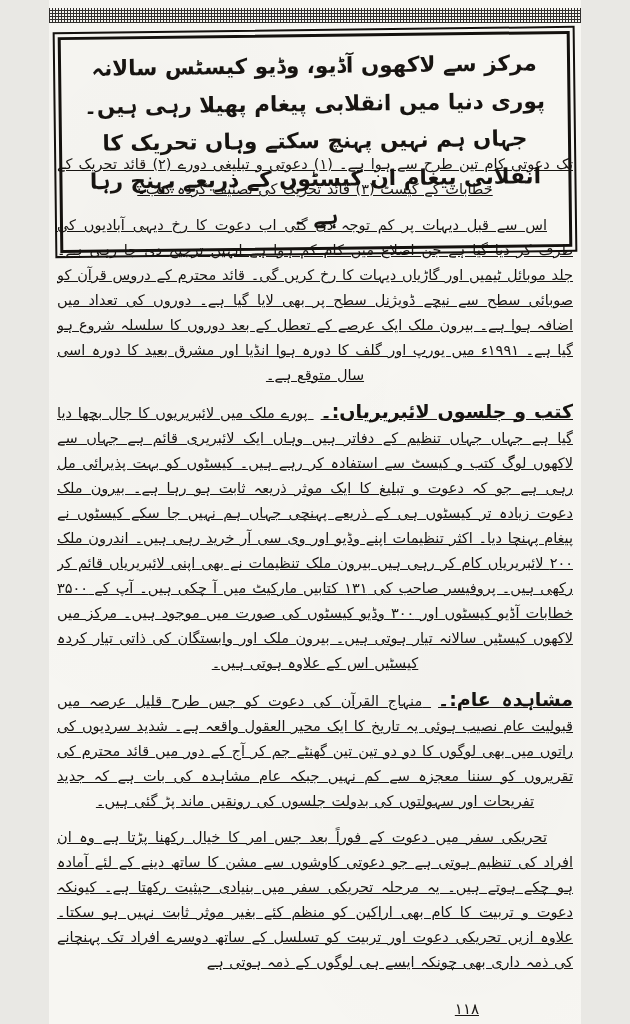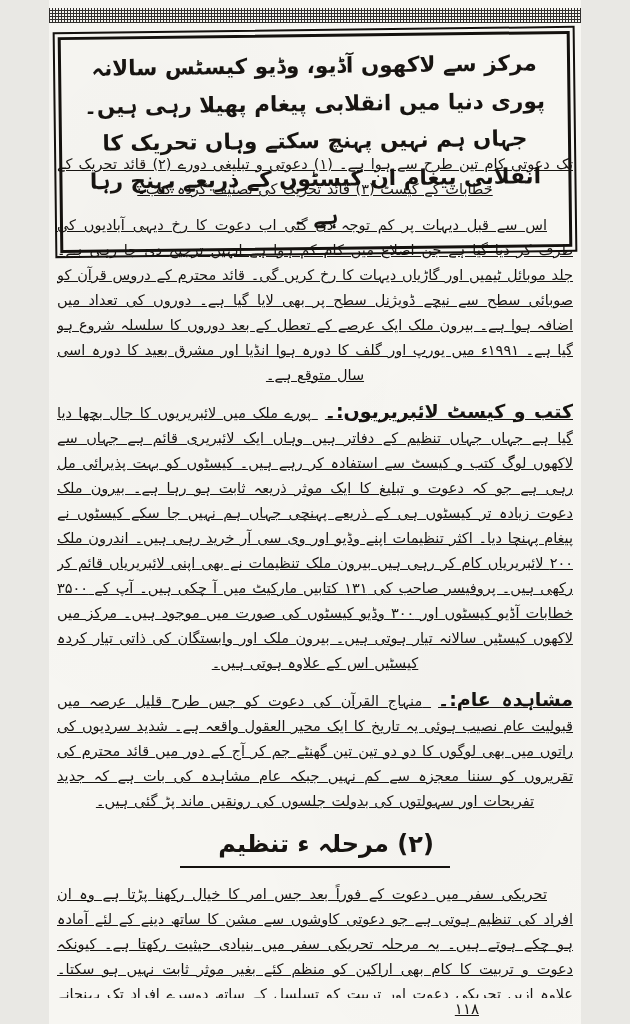--- a/index.html
+++ b/index.html
@@ -109,32 +109,29 @@
     <span>مرکز سے لاکھوں آڈیو، وڈیو کیسٹس سالانہ پوری دنیا میں انقلابی پیغام پھیلا رہی ہیں۔ جہاں ہم نہیں پہنچ سکتے وہاں تحریک کا انقلابی پیغام ان کیسٹوں کے ذریعے پہنچ رہا ہے ۔</span>
   </div>
 
   <div class="body-text">
 
     <p class="para">تک دعوتی کام تین طرح سے ہوا ہے۔ (۱) دعوتی و تبلیغی دورے (۲) قائد تحریک کے خطابات کے کیسٹ (۳) قائد تحریک کی تصنیف کردہ کتب۔</p>
 
     <p class="para indent">اس سے قبل دیہات پر کم توجہ دی گئی اب دعوت کا رخ دیہی آبادیوں کی طرف کر دیا گیا ہے جن اضلاع میں کام کم ہوا ہے انہیں ترجیح دی جا رہی ہے۔ جلد موبائل ٹیمیں اور گاڑیاں دیہات کا رخ کریں گی۔ قائد محترم کے دروس قرآن کو صوبائی سطح سے نیچے ڈویژنل سطح پر بھی لایا گیا ہے۔ دوروں کی تعداد میں اضافہ ہوا ہے۔ بیرون ملک ایک عرصے کے تعطل کے بعد دوروں کا سلسلہ شروع ہو گیا ہے۔ ۱۹۹۱ء میں یورپ اور گلف کا دورہ ہوا انڈیا اور مشرق بعید کا دورہ اسی سال متوقع ہے۔</p>
 
     <p class="para">
-      <strong class="inline-heading">کتب و کیسٹ لائبریریوں:۔</strong>
+      <strong class="inline-heading">کتب و جلسوں لائبریریاں:۔</strong>
       <span>پورے ملک میں لائبریریوں کا جال بچھا دیا گیا ہے جہاں جہاں تنظیم کے دفاتر ہیں وہاں ایک لائبریری قائم ہے جہاں سے لاکھوں لوگ کتب و کیسٹ سے استفادہ کر رہے ہیں۔ کیسٹوں کو بہت پذیرائی مل رہی ہے جو کہ دعوت و تبلیغ کا ایک موثر ذریعہ ثابت ہو رہا ہے۔ بیرون ملک دعوت زیادہ تر کیسٹوں ہی کے ذریعے پہنچی جہاں ہم نہیں جا سکے کیسٹوں نے پیغام پہنچا دیا۔ اکثر تنظیمات اپنے وڈیو اور وی سی آر خرید رہی ہیں۔ اندرون ملک ۲۰۰ لائبریریاں کام کر رہی ہیں بیرون ملک تنظیمات نے بھی اپنی لائبریریاں قائم کر رکھی ہیں۔ پروفیسر صاحب کی ۱۳۱ کتابیں مارکیٹ میں آ چکی ہیں۔ آپ کے ۳۵۰۰ خطابات آڈیو کیسٹوں اور ۳۰۰ وڈیو کیسٹوں کی صورت میں موجود ہیں۔ مرکز میں لاکھوں کیسٹیں سالانہ تیار ہوتی ہیں۔ بیرون ملک اور وابستگان کی ذاتی تیار کردہ کیسٹیں اس کے علاوہ ہوتی ہیں۔</span>
     </p>
 
     <p class="para">
       <strong class="inline-heading">مشاہدہ عام:۔</strong>
       <span>منہاج القرآن کی دعوت کو جس طرح قلیل عرصہ میں قبولیت عام نصیب ہوئی یہ تاریخ کا ایک محیر العقول واقعہ ہے۔ شدید سردیوں کی راتوں میں بھی لوگوں کا دو دو تین تین گھنٹے جم کر آج کے دور میں قائد محترم کی تقریروں کو سننا معجزہ سے کم نہیں جبکہ عام مشاہدہ کی بات ہے کہ جدید تفریحات اور سہولتوں کی بدولت جلسوں کی رونقیں ماند پڑ گئی ہیں۔</span>
     </p>
 
-    <h2 class="chapter">
-      <span class="underlined">(۲) مرحلہ ء تنظیم</span>
-    </h2>
 
     <p class="para indent last-start">تحریکی سفر میں دعوت کے فوراً بعد جس امر کا خیال رکھنا پڑتا ہے وہ ان افراد کی تنظیم ہوتی ہے جو دعوتی کاوشوں سے مشن کا ساتھ دینے کے لئے آمادہ ہو چکے ہوتے ہیں۔ یہ مرحلہ تحریکی سفر میں بنیادی حیثیت رکھتا ہے۔ کیونکہ دعوت و تربیت کا کام بھی اراکین کو منظم کئے بغیر موثر ثابت نہیں ہو سکتا۔ علاوہ ازیں تحریکی دعوت اور تربیت کو تسلسل کے ساتھ دوسرے افراد تک پہنچانے کی ذمہ داری بھی چونکہ ایسے ہی لوگوں کے ذمہ ہوتی ہے</p>
 
   </div>
 
   <div class="pagenum">۱۱۸</div>
 
 </div>
 
 </body></html>

